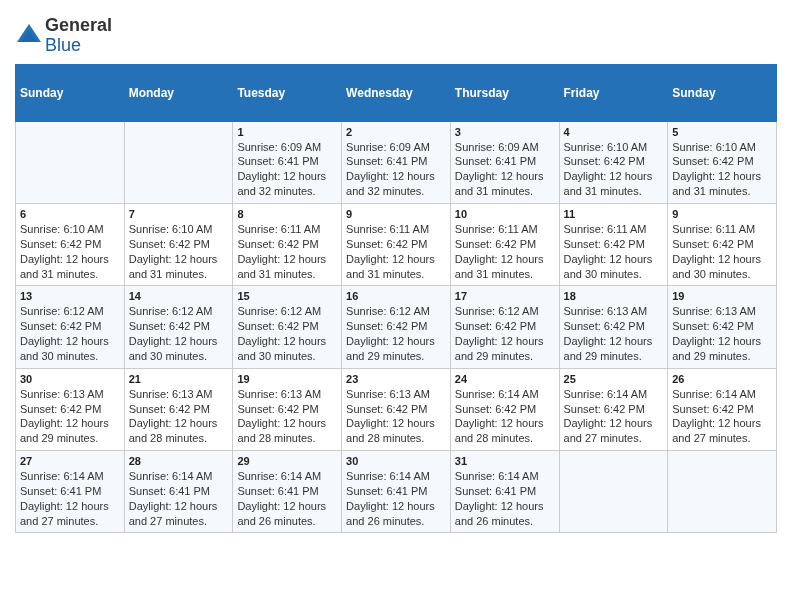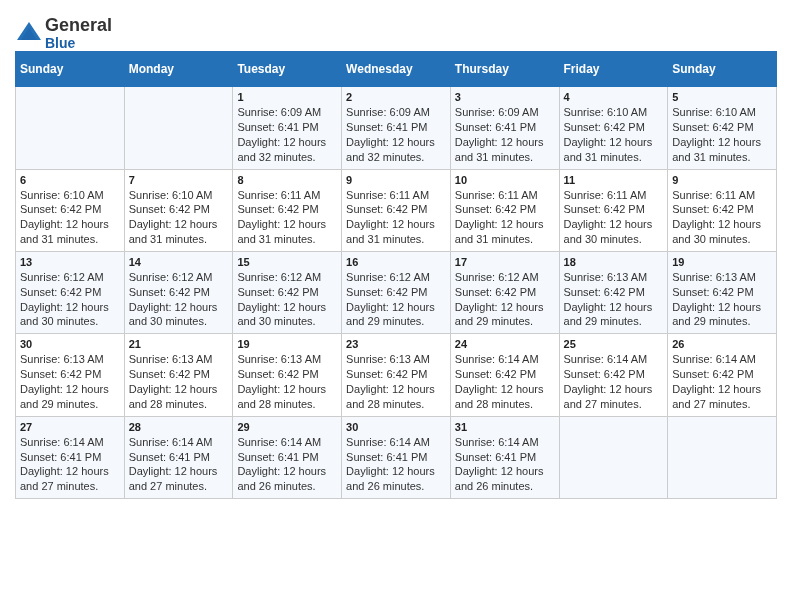--- a/index.html
+++ b/index.html
@@ -7,39 +7,40 @@
       font-family: Arial, sans-serif;
       background: #fff;
       width: 792px;
       min-height: 612px;
       padding: 10px 15px;
     }
     .header {
       display: flex;
       justify-content: space-between;
       align-items: center;
+      margin-bottom: 8px;
     }
     .logo {
       display: flex;
       align-items: center;
       margin-top: 6px;
     }
     .logo-text {
       display: flex;
       flex-direction: column;
       line-height: 1.1;
     }
     .logo-general {
       font-size: 18px;
       font-weight: bold;
       color: #333;
     }
     .logo-blue {
-      font-size: 14px;
-      font-weight: bold;
+      font-size: 18px;
+      font-weight: normal;
       color: #1a5fa8;
     }
     .logo-icon {
       width: 28px;
       height: 28px;
       margin-right: 2px;
     }
     .title-block {
       text-align: right;
     }
@@ -54,21 +55,21 @@
       color: #444;
     }
     table {
       width: 100%;
       border-collapse: collapse;
       font-size: 10.5px;
     }
     thead tr th {
       background-color: #2471b8;
       color: #fff;
-      padding: 10px 4px;
+      padding: 21px 4px;
       text-align: left;
       font-size: 12px;
       font-weight: bold;
       border: 1px solid #2471b8;
     }
     tbody tr td {
       border: 1px solid #ccc;
       vertical-align: top;
       padding: 4px 4px;
       min-height: 70px;

